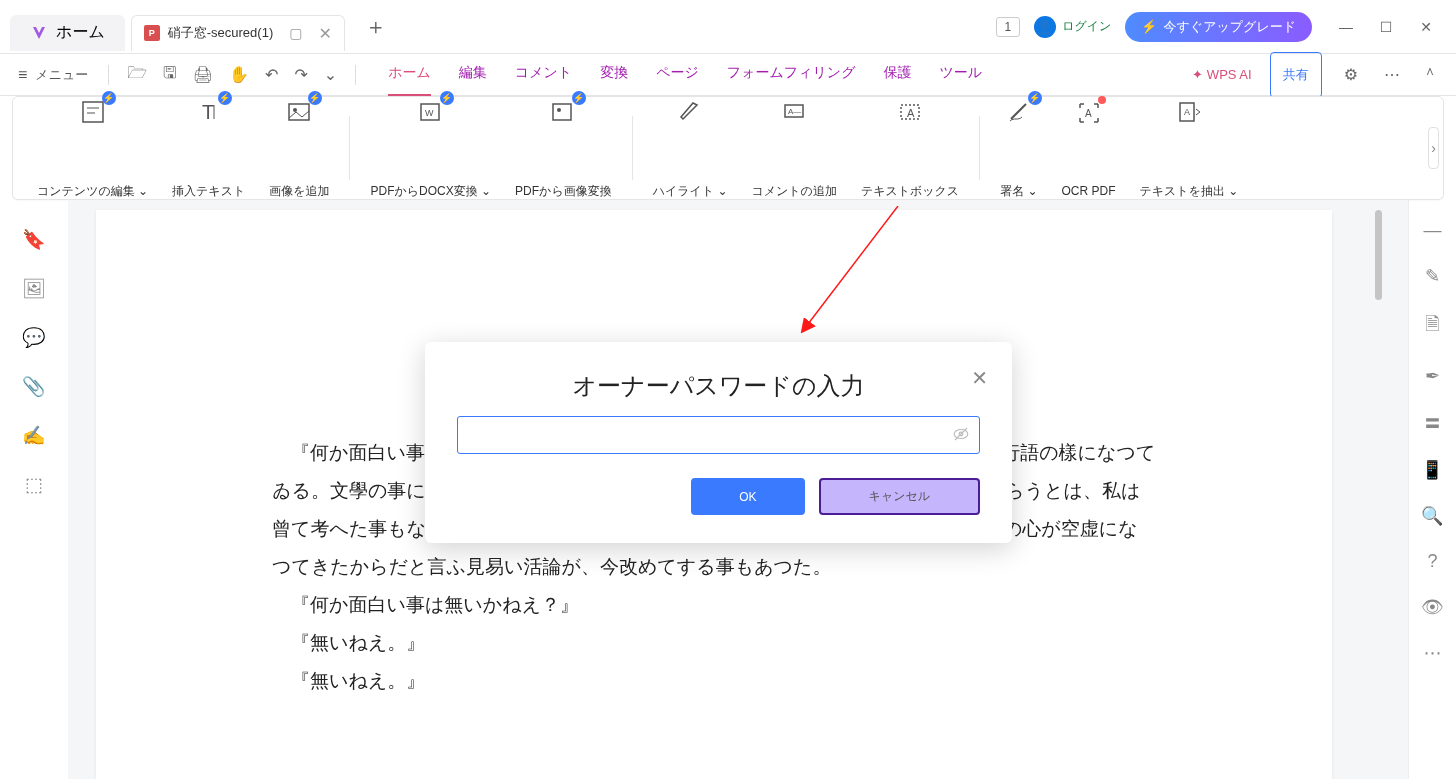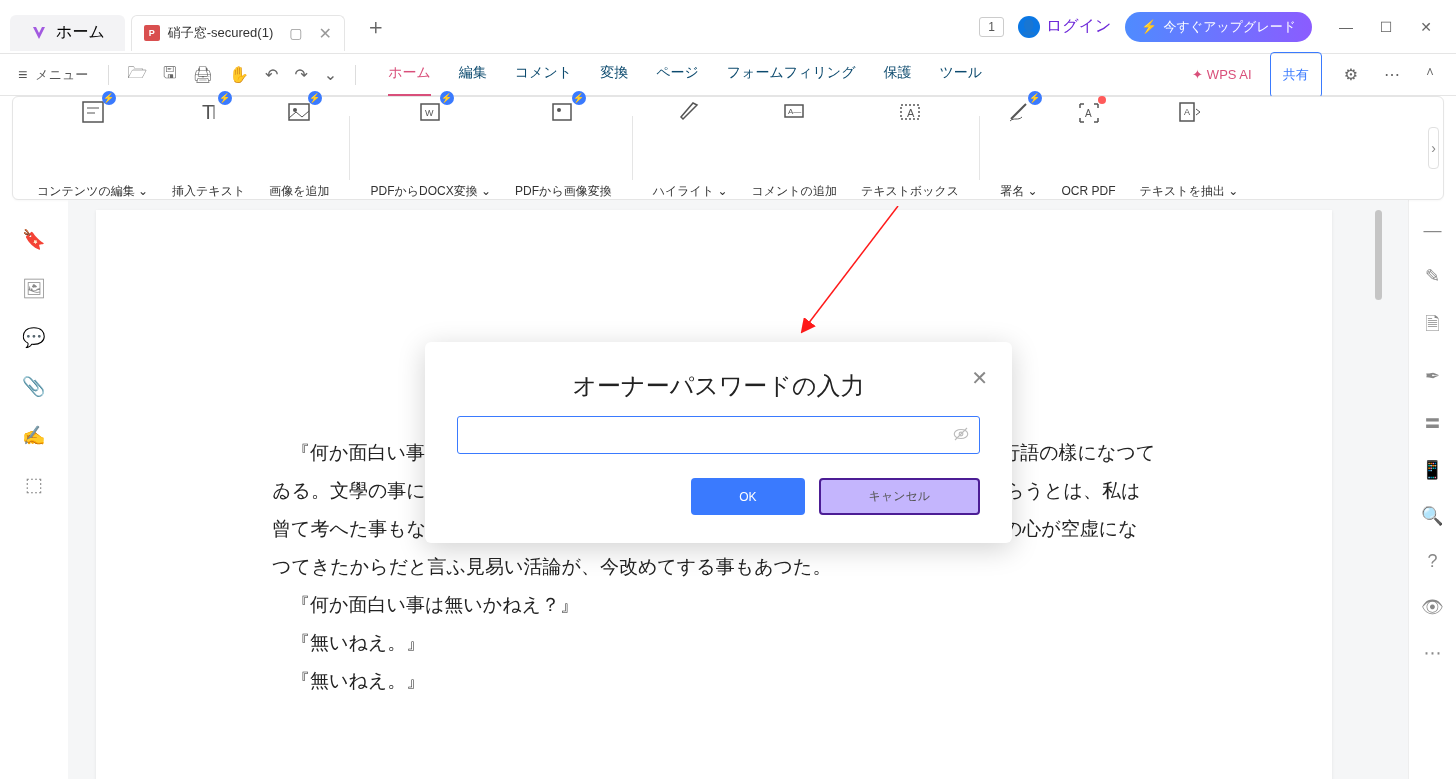--- a/index.html
+++ b/index.html
@@ -13,33 +13,33 @@
 .tab-doc { display: flex; align-items: center; gap: 8px; padding: 0 12px; height: 36px; background: #fff; border-radius: 6px 6px 0 0; margin-top: 12px; border: 1px solid #e5e5e5; border-bottom: none; cursor: pointer; }
 .tab-doc .pdf-icon { width: 16px; height: 16px; background: #d94f4f; border-radius: 2px; display: flex; align-items: center; justify-content: center; color: #fff; font-size: 9px; font-weight: bold; }
 .tab-doc .title { font-size: 13px; color: #333; }
 .tab-doc .x { color: #999; font-size: 16px; margin-left: 8px; }
 .tab-doc .cast { color: #999; font-size: 14px; margin-left: 8px; }
 .tab-add { margin-left: 20px; font-size: 22px; color: #666; cursor: pointer; }
 .titlebar-right { margin-left: auto; display: flex; align-items: center; gap: 14px; padding-right: 10px; }
 .page-count { border: 1px solid #ccc; padding: 2px 8px; border-radius: 3px; font-size: 12px; color: #555; }
 .login { display: flex; align-items: center; gap: 6px; cursor: pointer; }
 .avatar { width: 22px; height: 22px; background: #0b77e3; border-radius: 50%; display:flex; align-items:center; justify-content:center; color:#fff; font-size:14px; }
-.login-text { color: #6d28d9; font-size: 16px; }
+.login-text { color: #15803d; font-size: 12px; }
 .upgrade { background: linear-gradient(90deg, #4f8bff, #8b5cff); color: #fff; padding: 6px 16px; border-radius: 16px; font-size: 13px; display:flex; align-items:center; gap:6px; cursor: pointer; }
 .win-btns { display: flex; gap: 0; }
 .win-btn { width: 40px; height: 32px; display: flex; align-items: center; justify-content: center; color: #666; font-size: 14px; cursor: pointer; }
 
 
 .menubar { height: 42px; display: flex; align-items: center; padding: 0 18px; border-bottom: 1px solid #e5e5e5; gap: 8px; }
 .hamburger { font-size: 16px; color: #555; }
 .menu-text { font-size: 13px; color: #555; margin-right: 6px; }
 .menubar .sep { width: 1px; height: 20px; background: #ddd; margin: 0 6px; }
 .tool-icon { color: #666; font-size: 16px; cursor: pointer; padding: 0 4px; }
 .menubar-tabs { display: flex; gap: 28px; margin-left: 18px; }
-.menubar-tab { font-size: 14px; color: #0c4a6e; cursor: pointer; padding-bottom: 4px; position: relative; }
+.menubar-tab { font-size: 14px; color: #a21caf; cursor: pointer; padding-bottom: 4px; position: relative; }
 .menubar-tab.active { color: #d94f7a; }
 .menubar-tab.active::after { content:""; position:absolute; bottom:-10px; left:0; right:0; height:2px; background:#d94f7a; }
 .menubar-right { margin-left: auto; display: flex; align-items: center; gap: 18px; }
 .wps-ai { color: #d94f7a; font-size: 13px; display:flex; align-items:center; gap:4px; }
 .share-btn { border: 1px solid #3a7afe; color: #3a7afe; padding: 13px 12px; border-radius: 4px; font-size: 13px; cursor: pointer; }
 .chevup { color:#666; font-size:16px; cursor:pointer; }
 
 
 .ribbon { height: 104px; background: #fff; border: 1px solid #e5e5e5; margin: 0 12px; border-radius: 6px; display: flex; align-items: center; padding: 0 12px; position: relative; box-shadow: 0 1px 2px rgba(0,0,0,0.03); }
 .ribbon-group { display: flex; flex-direction: column; align-items: center; justify-content: center; padding: 0 12px; cursor: pointer; gap:10px; }

